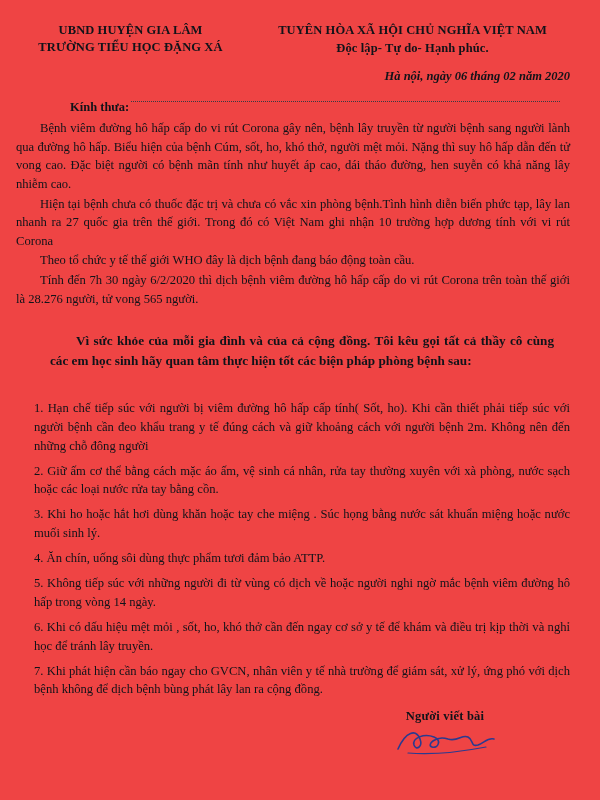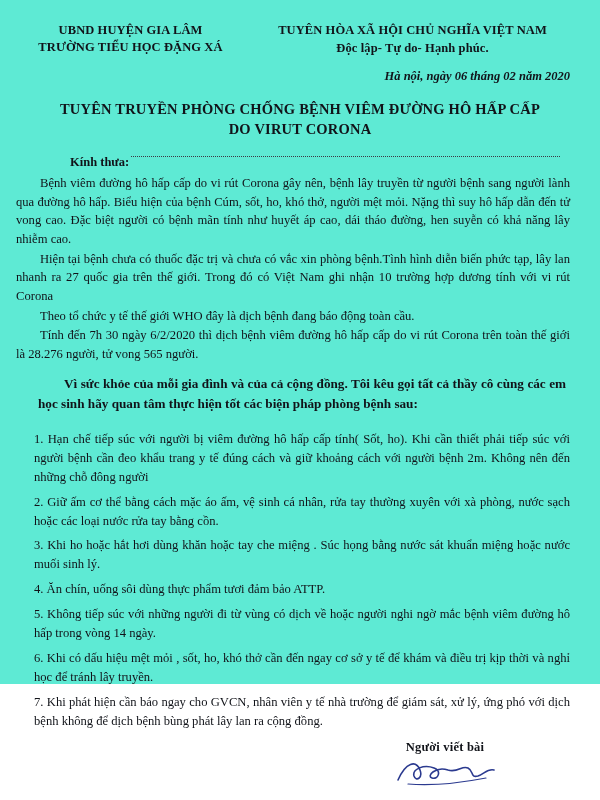--- a/index.html
+++ b/index.html
@@ -10,22 +10,22 @@
     width: 600px;
     height: 800px;
     background: #ffffff;
     font-family: "Liberation Serif", serif;
     color: #111319;
     overflow: hidden;
   }
   .page {
     position: relative;
     width: 600px;
-    height: 684px;
-    background: #5eead4;
+    height: 800px;
+    background: #ef4444;
     padding: 0;
     box-sizing: border-box;
   }
   .header {
     display: flex;
     flex-direction: row;
     justify-content: flex-start;
     padding: 22px 18px 0 18px;
   }
   .header-left {
@@ -86,21 +86,21 @@
     text-indent: 24px;
   }
   .callout {
     padding: 6px 30px 0 34px;
     font-size: 13.2px;
     line-height: 1.5;
     text-align: justify;
     font-weight: bold;
   }
   .callout p {
-    margin: 4px;
+    margin: 16px;
     text-indent: 26px;
   }
   .list {
     padding: 8px 30px 0 34px;
     font-size: 12.6px;
     line-height: 1.5;
     text-align: justify;
   }
   .list p {
     margin: 4px 0 6px 0;
@@ -145,24 +145,20 @@
       <div>TRƯỜNG TIỂU HỌC ĐẶNG XÁ</div>
     </div>
     <div class="header-right">
       <div>TUYÊN HÒA XÃ HỘI CHỦ NGHĨA VIỆT NAM</div>
       <div class="line2">Độc lập- Tự do- Hạnh phúc.</div>
     </div>
   </div>
 
   <div class="place-date">Hà nội, ngày 06 tháng 02 năm  2020</div>
 
-  <div class="title">
-    <div>TUYÊN TRUYỀN PHÒNG CHỐNG BỆNH VIÊM ĐƯỜNG HÔ HẤP CẤP</div>
-    <div>DO VIRUT CORONA</div>
-  </div>
 
   <div class="salutation">
     <span>Kính thưa:</span>
     <span class="dots"></span>
   </div>
 
   <div class="body">
     <p>Bệnh viêm đường hô hấp cấp do vi rút Corona gây nên, bệnh lây truyền từ người bệnh sang người lành qua đường hô hấp. Biểu hiện của bệnh Cúm, sốt, ho, khó thở, người mệt mỏi. Nặng thì suy hô hấp dẫn đến tử vong cao. Đặc biệt người có bệnh mãn tính như huyết áp cao, dái tháo đường, hen suyễn có khả năng lây nhiễm cao.</p>
     <p>Hiện tại bệnh chưa có thuốc đặc trị và chưa có vắc xin phòng bệnh.Tình hình diễn biến phức tạp, lây lan nhanh ra 27 quốc gia trên thế giới. Trong đó có Việt Nam ghi nhận 10 trường hợp dương tính với vi rút Corona</p>
     <p>Theo tổ chức y tế thế giới WHO đây là dịch bệnh đang báo động toàn cầu.</p>

